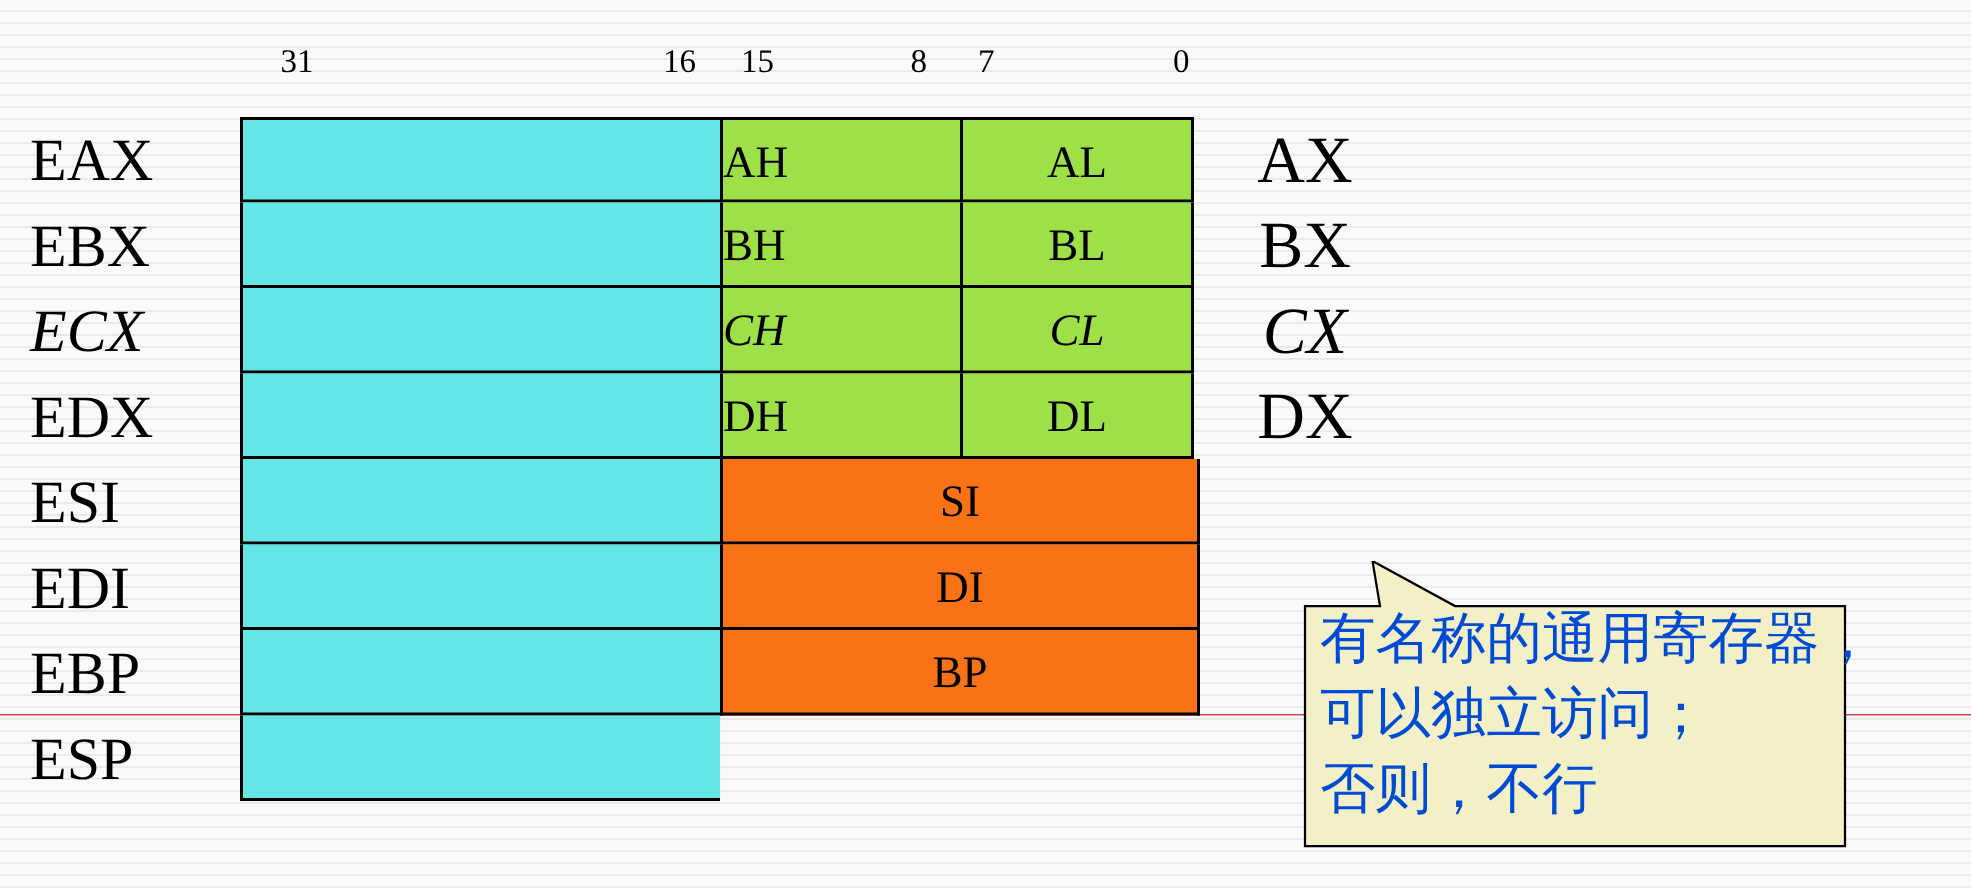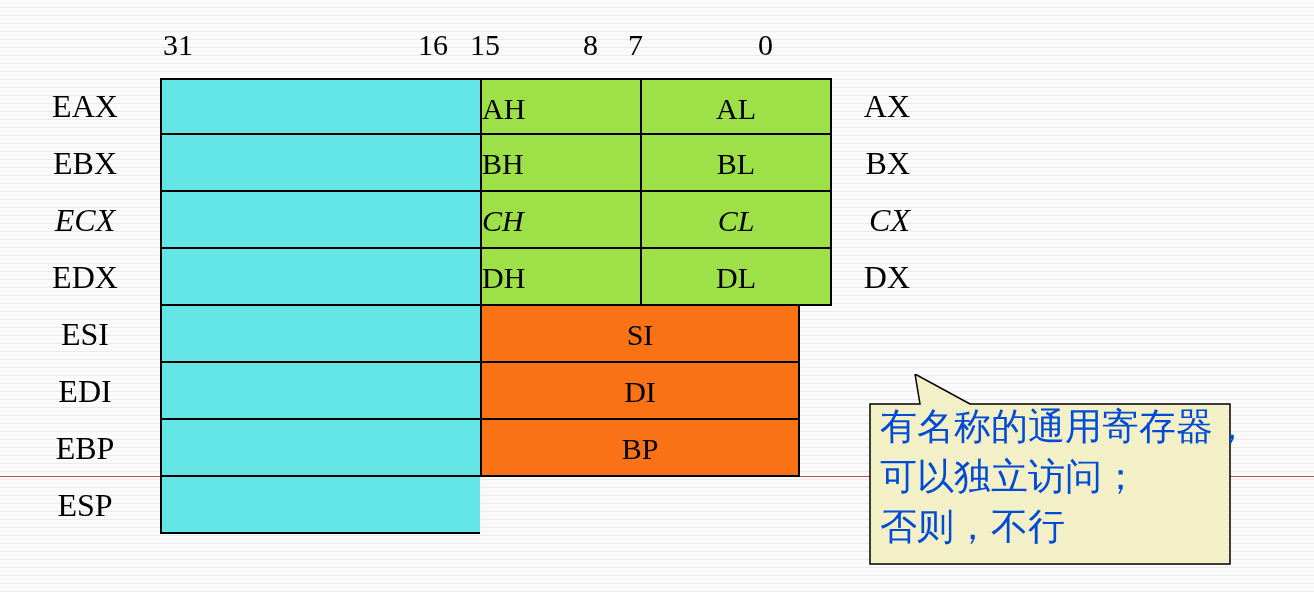--- a/index.html
+++ b/index.html
@@ -28,25 +28,25 @@
     top: 476px;
   }
   .stage {
     position: absolute;
     left: 20px;
     top: 20px;
     width: 800px;
   }
   .bit-header {
     position: absolute;
-    left: 128px;
+    left: 152px;
     top: 0;
     height: 50px;
     width: 640px;
-    font-size: 30px;
+    font-size: 22px;
   }
   .bit-header span {
     position: absolute;
     top: 8px;
   }
   .bit31 { left: 15px; }
   .bit16 { left: 270px; }
   .bit15 { left: 322px; }
   .bit8  { left: 435px; }
   .bit7  { left: 480px; }
@@ -66,31 +66,30 @@
   .row6 { top: 343px; }
   .row7 { top: 400px; }
   .row8 { top: 457px; }
 
   .reg32 {
     position: absolute;
     left: 0;
     width: 130px;
     height: 57px;
     line-height: 57px;
-    text-align: center;
-    font-size: 32px;
+    font-size: 40px;
   }
   .reg16 {
     position: absolute;
     left: 800px;
     width: 90px;
     height: 57px;
     line-height: 57px;
-    text-align: right;
-    font-size: 32px;
+    text-align: center;
+    font-size: 44px;
     padding-left: 10px;
   }
   .cell-upper {
     position: absolute;
     left: 140px;
     width: 320px;
     height: 57px;
     background: #64e6e6;
     border-left: 2px solid #000;
     border-top: 2px solid #000;
@@ -104,21 +103,21 @@
     background: #9de048;
     border-left: 2px solid #000;
     border-top: 2px solid #000;
     border-bottom: 2px solid #000;
     text-align: left;
     line-height: 57px;
   }
   .cell-l {
     position: absolute;
     left: 620px;
-    width: 192px;
+    width: 156px;
     height: 57px;
     background: #9de048;
     border-left: 2px solid #000;
     border-right: 2px solid #000;
     border-top: 2px solid #000;
     border-bottom: 2px solid #000;
     text-align: center;
     line-height: 57px;
   }
   .cell-w {

